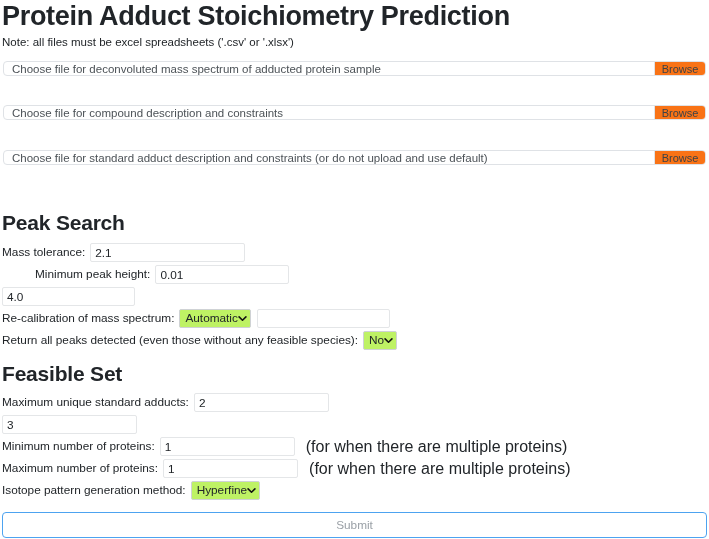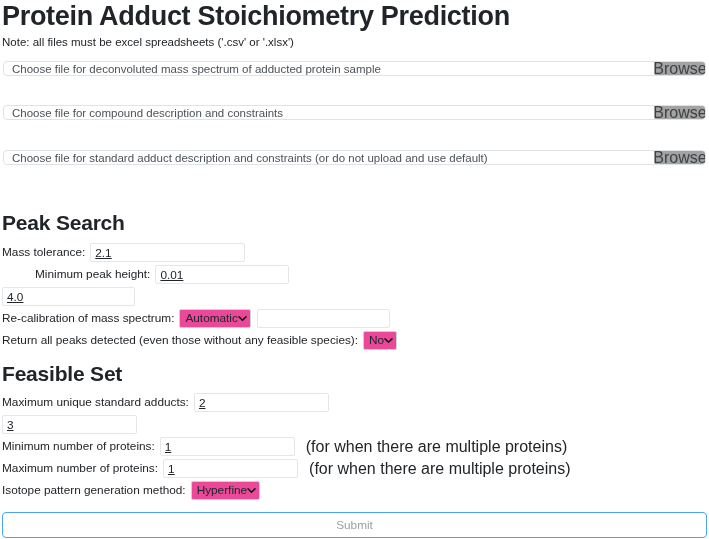--- a/index.html
+++ b/index.html
@@ -67,23 +67,23 @@
     white-space: nowrap;
     overflow: hidden;
   }
   .file-browse {
     flex: 0 0 auto;
     display: flex;
     align-items: center;
     justify-content: center;
     width: 50px;
     border-left: 1px solid #dfe2e6;
-    font-size: 16px;
+    font-size: 11px;
     color: #3d4246;
-    background: #a3a3a3;
+    background: #f97316;
   }
 
   
   .section-heading {
     position: absolute;
     left: 2px;
     font-size: 21px;
     font-weight: 700;
     letter-spacing: -0.2px;
     color: #212529;
@@ -113,28 +113,27 @@
     border-radius: 2px;
     background: #ffffff;
     font-family: "Liberation Sans", sans-serif;
     font-size: 11.8px;
     color: #212529;
     padding: 0 4px;
     line-height: 17px;
     outline: none;
     display: inline-flex;
     align-items: center;
-    text-decoration: underline;
   }
   .sel {
     box-sizing: border-box;
     height: 19px;
     border: 1px solid #cfd2d5;
     border-radius: 2px;
-    background: #ec4899;
+    background: #bef264;
     font-family: "Liberation Sans", sans-serif;
     font-size: 11.8px;
     color: #212529;
     padding: 0 3px 0 5px;
     display: inline-flex;
     align-items: center;
     line-height: 17px;
   }
   .chev {
     display: inline-block;

